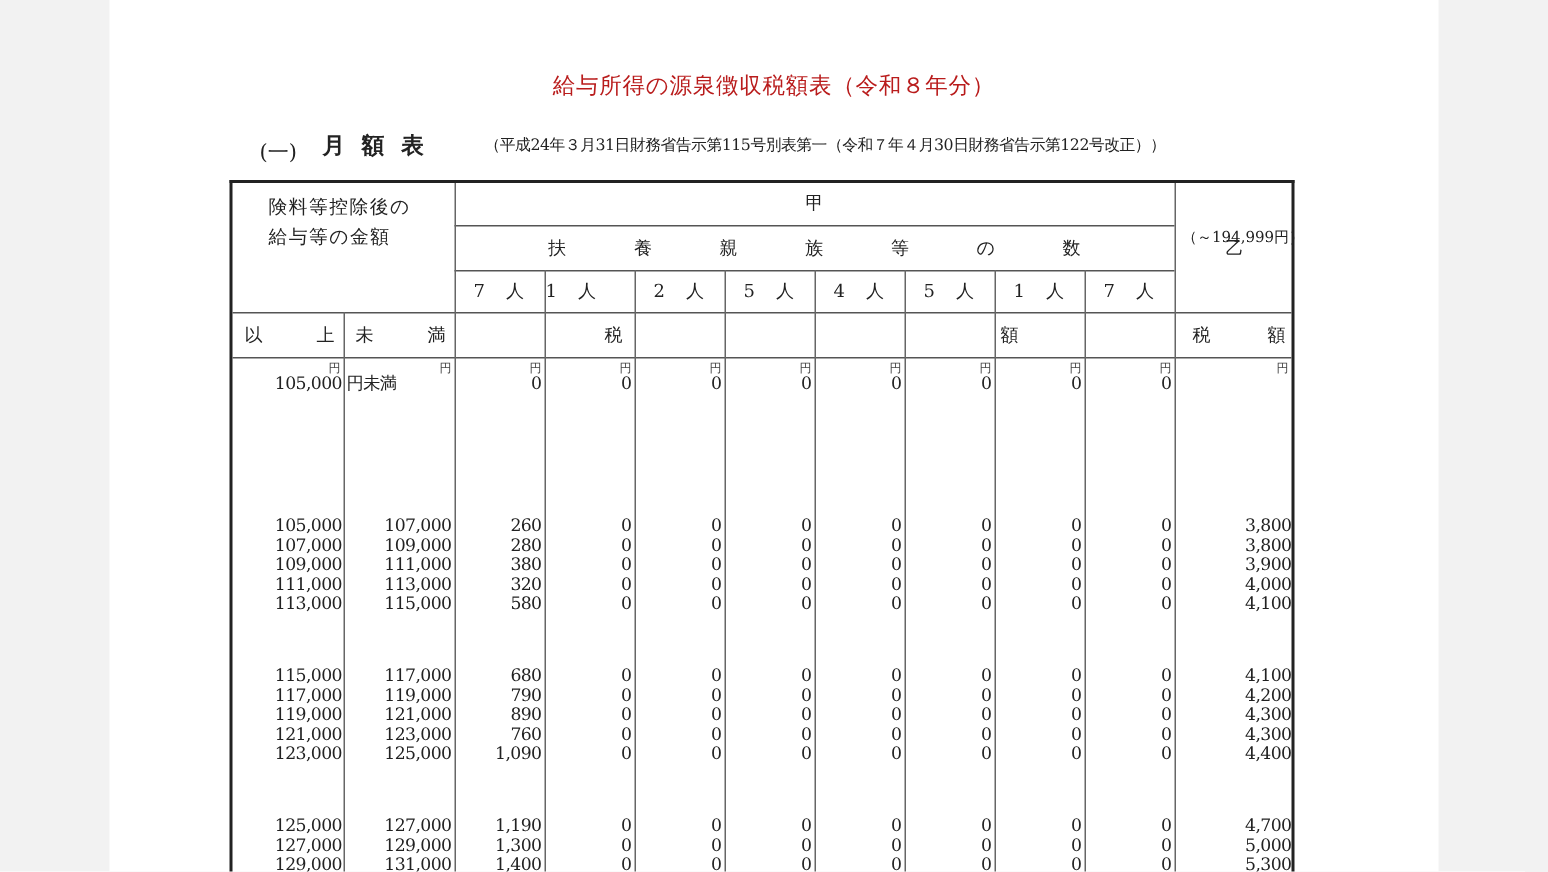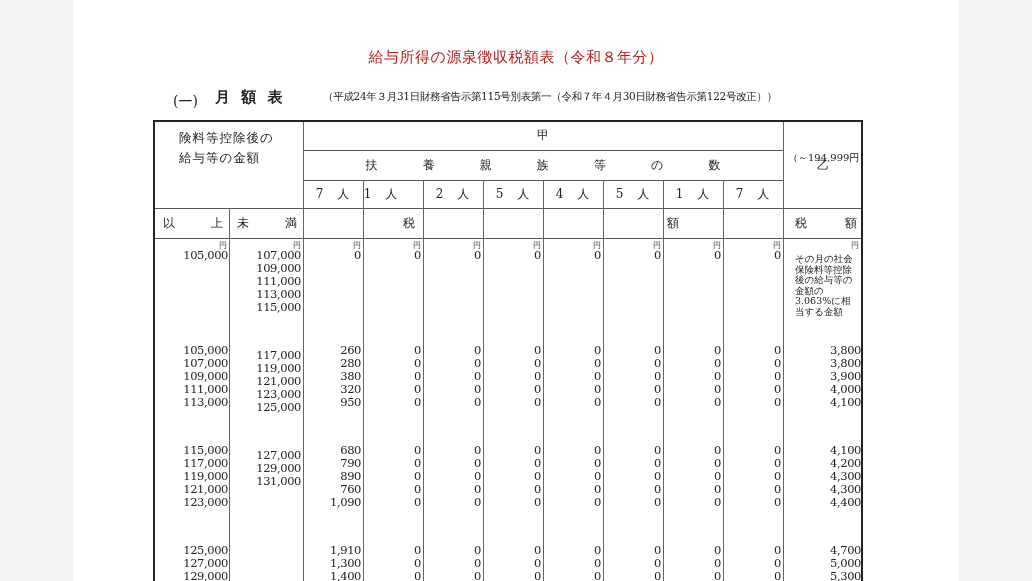--- a/index.html
+++ b/index.html
@@ -155,20 +155,21 @@
             <div style="height: 13px;">121,000</div>
             <div style="height: 13px;">123,000</div>
           </div>
           <div style="margin-bottom: 35px;">
             <div style="height: 13px;">125,000</div>
             <div style="height: 13px;">127,000</div>
             <div style="height: 13px;">129,000</div>
           </div>
         </div>
         <div class="num-col" style="left: 76px; width: 70px; padding-top: 10px;">
+          <div style="height: 95px; text-align: left;">円未満</div>
           <div style="margin-bottom: 35px;">
             <div style="height: 13px; text-align: right;">107,000</div>
             <div style="height: 13px; text-align: right;">109,000</div>
             <div style="height: 13px; text-align: right;">111,000</div>
             <div style="height: 13px; text-align: right;">113,000</div>
             <div style="height: 13px; text-align: right;">115,000</div>
           </div>
           <div style="margin-bottom: 35px;">
             <div style="height: 13px; text-align: right;">117,000</div>
             <div style="height: 13px; text-align: right;">119,000</div>
@@ -182,31 +183,31 @@
             <div style="height: 13px; text-align: right;">131,000</div>
           </div>
         </div>
         <div class="num-col" style="left: 136px; width: 70px; padding-top: 10px;">
           <div style="height: 95px;">0</div>
           <div style="margin-bottom: 35px;">
             <div style="height: 13px;">260</div>
             <div style="height: 13px; margin-left: 32px;">280</div>
             <div style="height: 13px;">380</div>
             <div style="height: 13px;">320</div>
-            <div style="height: 13px;">950</div>
+            <div style="height: 13px;">580</div>
           </div>
           <div style="margin-bottom: 35px;">
             <div style="height: 13px;">680</div>
             <div style="height: 13px;">790</div>
             <div style="height: 13px;">890</div>
             <div style="height: 13px;">760</div>
             <div style="height: 13px;">1,090</div>
           </div>
           <div style="margin-bottom: 35px;">
-            <div style="height: 13px;">1,910</div>
+            <div style="height: 13px;">1,190</div>
             <div style="height: 13px;">1,300</div>
             <div style="height: 13px;">1,400</div>
           </div>
         </div>
         <div class="num-col" style="left: 196px; width: 70px; padding-top: 10px;">
           <div style="height: 95px;">0</div>
           <div style="margin-bottom: 35px;">
             <div style="height: 13px;">0</div>
             <div style="height: 13px;">0</div>
             <div style="height: 13px;">0</div>
@@ -375,15 +376,14 @@
             <div style="height: 13px;">4,400</div>
           </div>
           <div style="margin-bottom: 35px;">
             <div style="height: 13px;">4,700</div>
             <div style="height: 13px;">5,000</div>
             <div style="height: 13px;">5,300</div>
           </div>
         </div>
       </div>
 
-    <div class="note">その月の社会保険料等控除後の給与等の金額の3.063%に相当する金額</div>
   </div>
 </div>
 
 </body></html>

